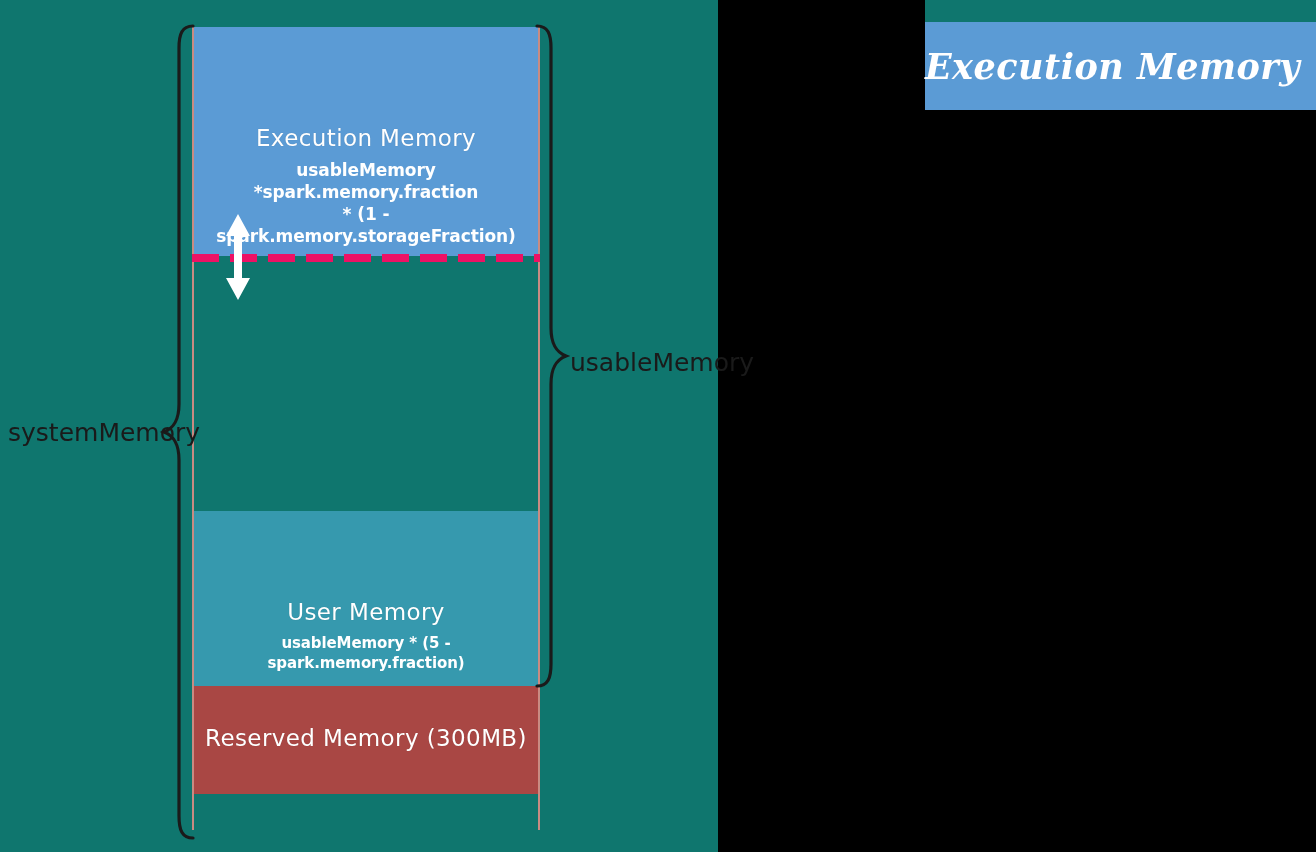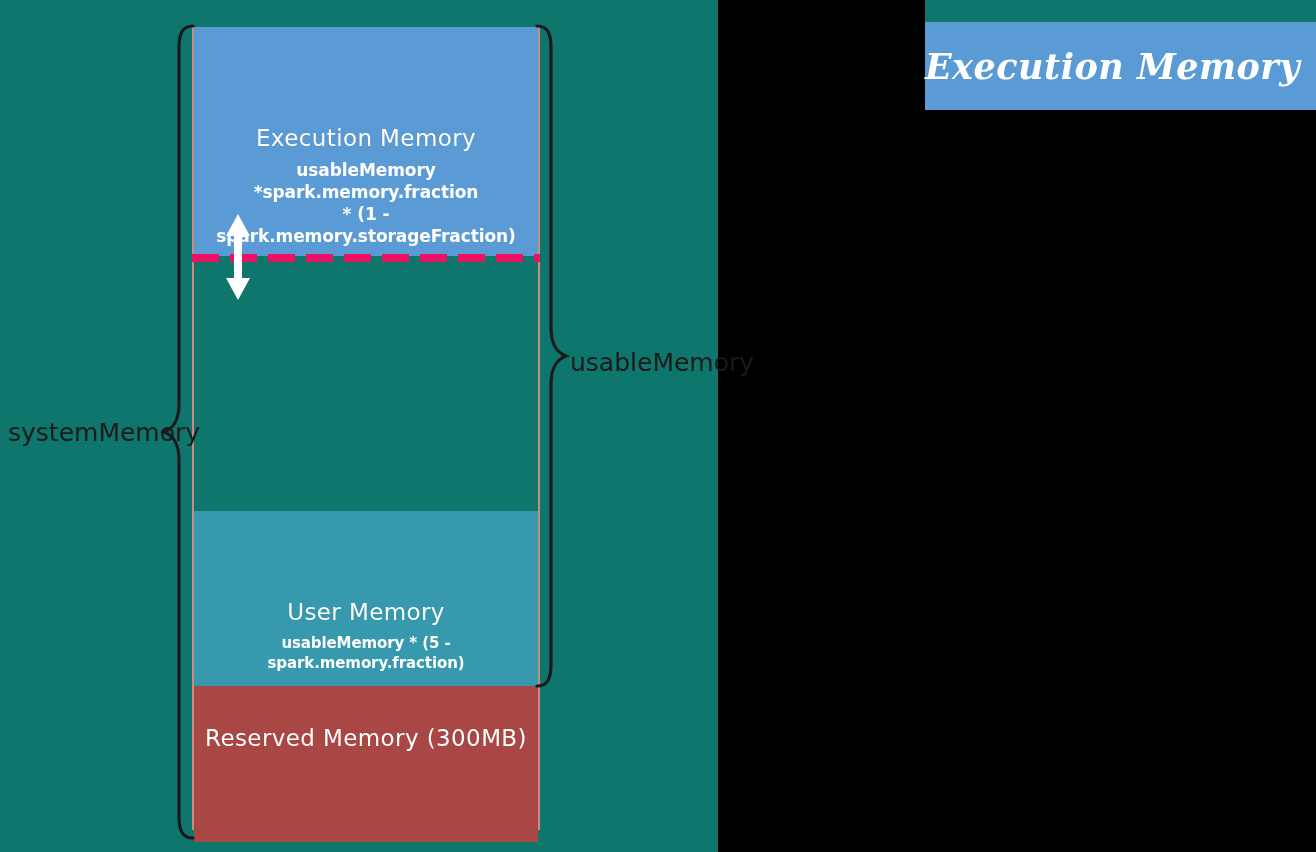--- a/index.html
+++ b/index.html
@@ -96,21 +96,21 @@
     font-size: 17px;
     font-weight: 700;
     line-height: 1.28;
     margin-top: 9px;
     letter-spacing: -0.1px;
     white-space: pre-line;
   }
   .blk-execution { background: #5B9BD5; top: 0px;   height: 229px; justify-content: flex-start; padding-top: 98px; }
   .blk-storage   { background: #6CAF44; top: 235px; height: 220px; justify-content: flex-start; padding-top: 72px; }
   .blk-user      { background: #3699AE; top: 455px; height: 204px; justify-content: flex-start; padding-top: 88px; margin-top: 29px; }
-  .blk-reserved  { background: #A94744; top: 659px; height: 156px; justify-content: flex-start; padding-top: 38px; }
+  .blk-reserved  { background: #A94744; top: 659px; height: 108px; justify-content: flex-start; padding-top: 38px; }
   .blk-reserved .block-title { line-height: 1.25; }
   .blk-user .block-formula { font-size: 15px; }
 
   
   .dashed-divider {
     position: absolute;
     left: 192px;
     top: 254px;
     width: 348px;
     height: 8px;

